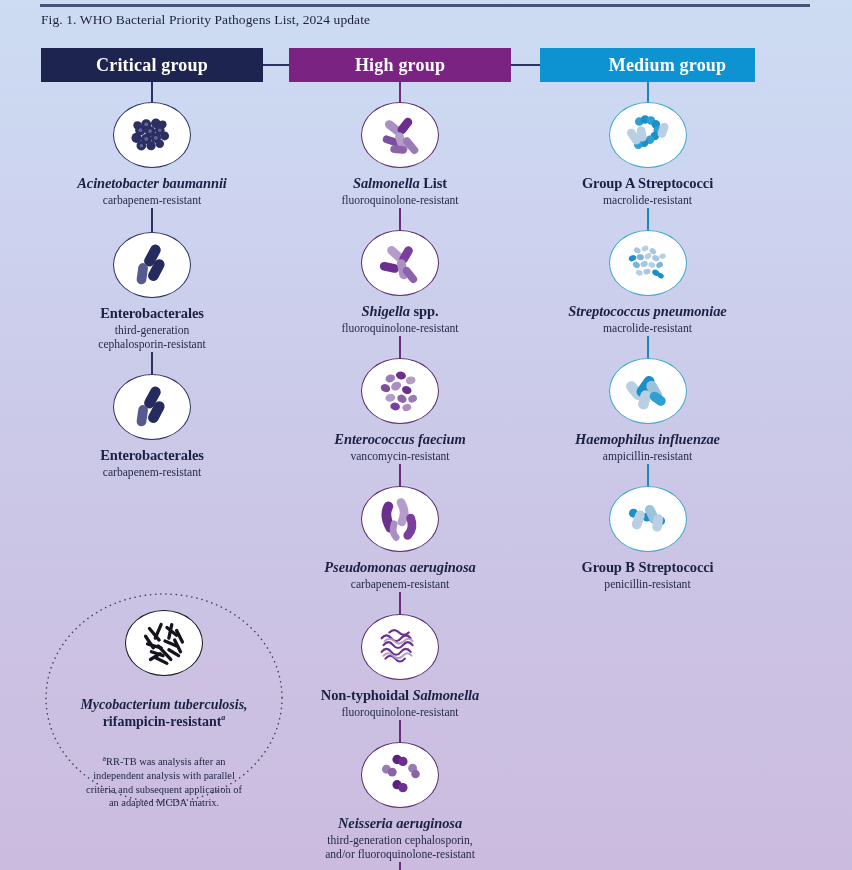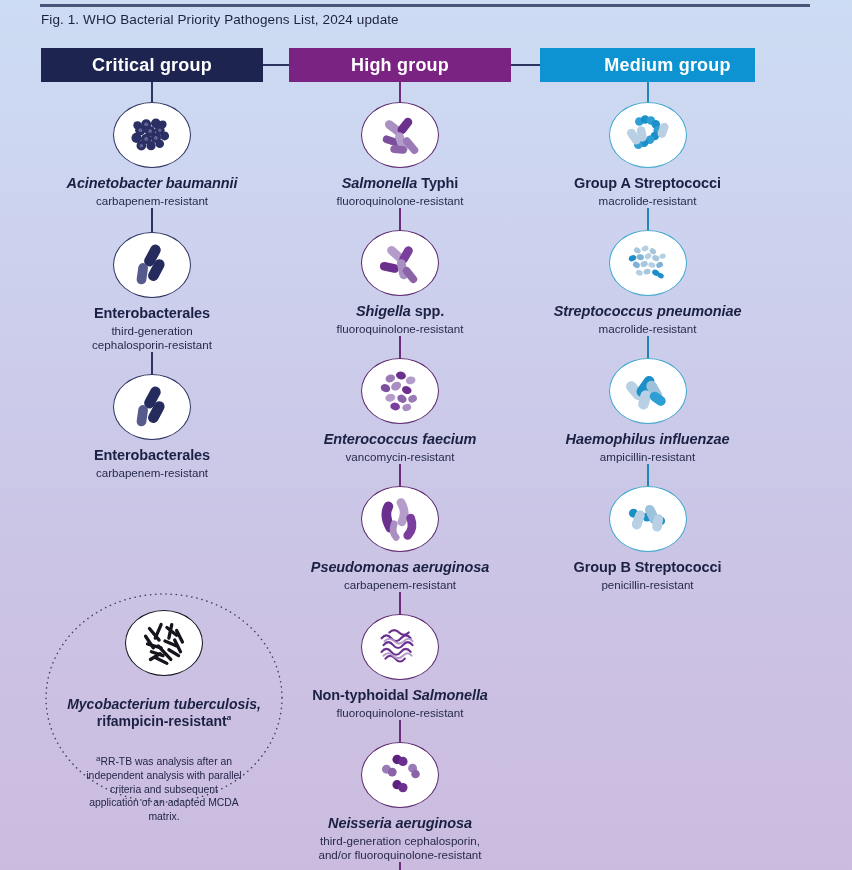--- a/index.html
+++ b/index.html
@@ -5,21 +5,21 @@
   * { box-sizing: border-box; }
   html, body { margin: 0; padding: 0; }
   body {
     width: 852px; height: 870px;
     font-family: "Liberation Sans", sans-serif;
     background: linear-gradient(180deg, #ccdcf3 0%, #cdd4ef 22%, #cbc8e8 52%, #ccc1e2 78%, #cbbcdf 100%);
     overflow: hidden;
     position: relative;
     color: #1b1b3a;
   }
-  #figure { position: relative; width: 852px; height: 870px; }
+  #figure { position: relative; width: 852px; height: 870px; font-family: Liberation Serif, serif; }
 
   .top-rule {
     position: absolute; left: 40px; top: 4px; width: 770px; height: 3px;
     background: #4a5378;
   }
   .fig-caption {
     position: absolute; left: 41px; top: 12px;
     font-size: 13.5px; letter-spacing: .1px; color: #1d2140;
   }
 
@@ -212,21 +212,21 @@
             <rect x="28" y="16" width="9" height="20" rx="4.5" fill="#a98fc2" transform="rotate(-52 32 26)"></rect>
             <rect x="40" y="14" width="9" height="19" rx="4.5" fill="#6b2f8e" transform="rotate(38 44 23)"></rect>
             <rect x="26" y="30" width="8" height="18" rx="4" fill="#7c4f9e" transform="rotate(-72 30 39)"></rect>
             <rect x="36" y="30" width="9" height="22" rx="4.5" fill="#b49ccb" transform="rotate(-18 40 41)"></rect>
             <rect x="46" y="34" width="8" height="20" rx="4" fill="#9a7bb8" transform="rotate(-40 50 44)"></rect>
             <rect x="33" y="40" width="8" height="17" rx="4" fill="#8b63a8" transform="rotate(-85 37 48)"></rect>
           </g>
         </svg>
       </div>
       <div class="label">
-        <span class="sp"><span class="it">Salmonella</span><span class="ro"> Typhi</span></span>
+        <span class="sp"><span class="it">Salmonella</span><span class="ro"> List</span></span>
         <span class="res">fluoroquinolone-resistant</span>
       </div>
     </div>
 
     <div class="stem plum" style="height:22px"></div>
     <div class="node">
       <div class="bug plum">
         <svg viewBox="0 0 78 66">
           <g>
             <rect x="30" y="14" width="9" height="20" rx="4.5" fill="#b49ccb" transform="rotate(-48 34 24)"></rect>

